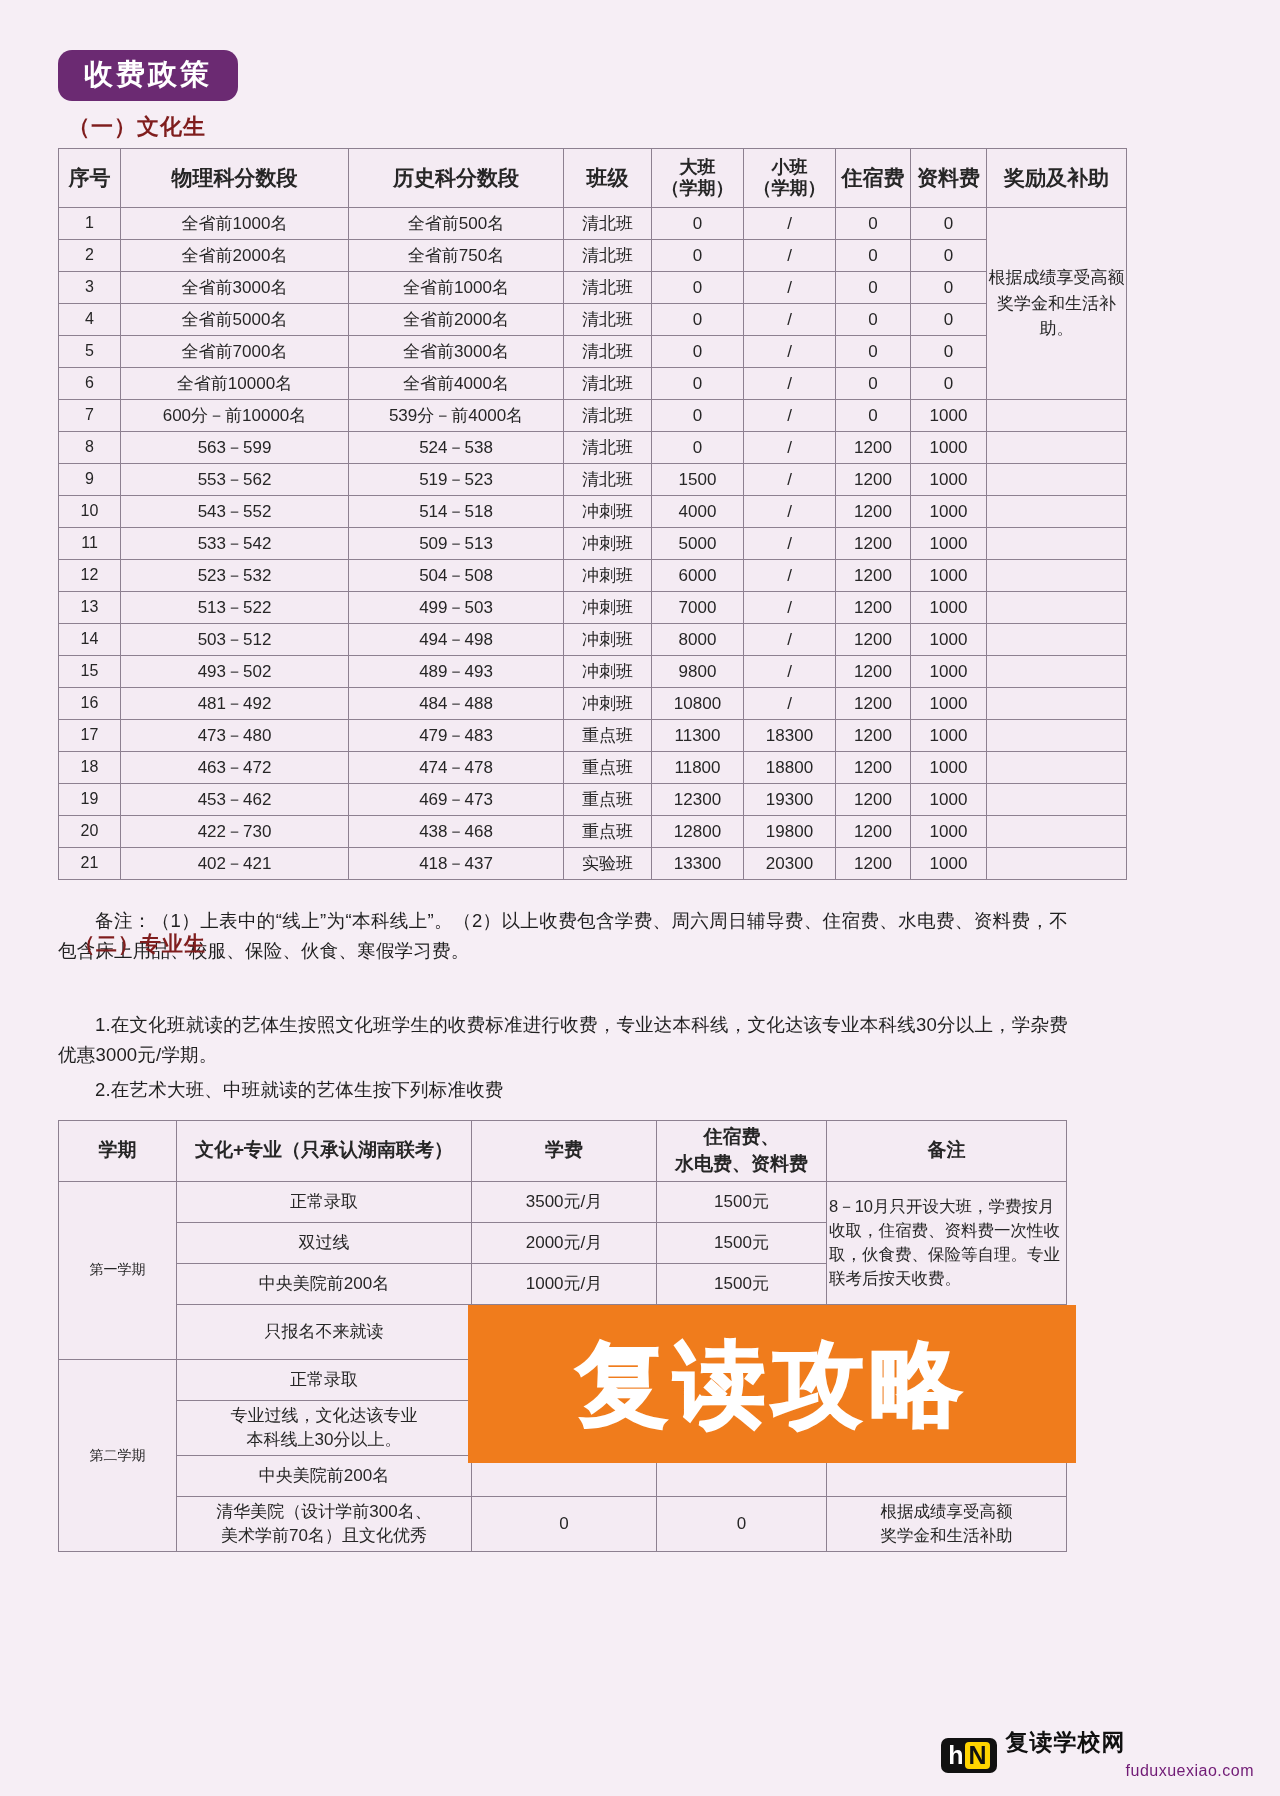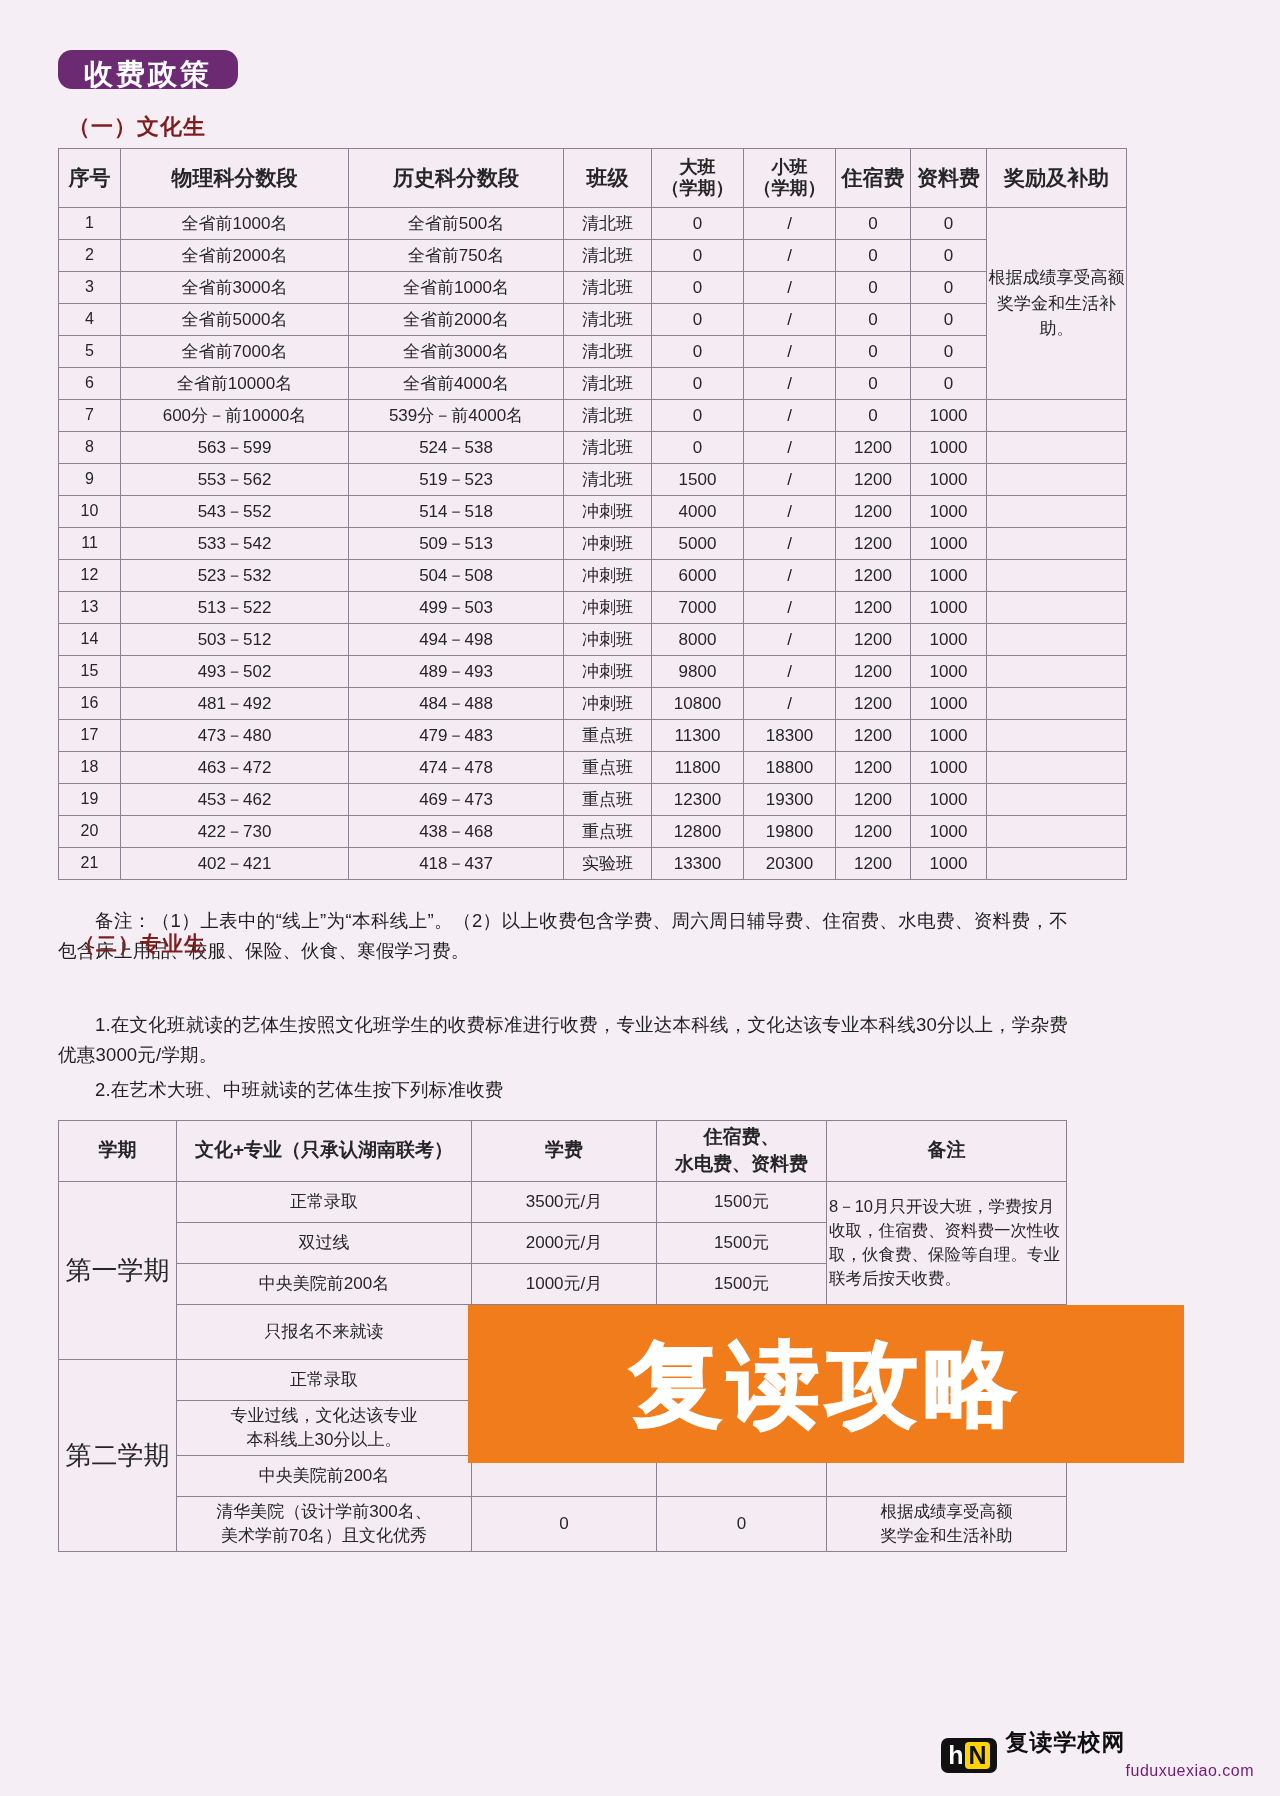--- a/index.html
+++ b/index.html
@@ -13,21 +13,21 @@
   }
   .page{ position:relative; width:1280px; height:1796px; padding:0; box-sizing:border-box;}
 
   
   .badge-wrap{ position:absolute; left:58px; top:50px; }
   .badge{
     display:inline-block;
     background:#6b2a72;
     color:#ffffff;
     border-radius:14px;
-    padding:10px 26px 0 26px;
+    padding:10px 26px 12px 26px;
     font-size:29px;
     font-weight:bold;
     letter-spacing:3px;
     line-height:1;
   }
 
   
   .sec-head{
     position:absolute;
     left:68px;
@@ -109,32 +109,32 @@
     vertical-align:middle;
     font-size:17px;
     color:#262626;
     padding:3px 4px;
     line-height:1.42;
   }
   .tbl2 th{ font-weight:bold; font-size:19px; height:52px;}
   .tbl2 td{ height:34px; }
   .tbl2 td.note-cell{ font-size:16.5px; line-height:1.45; text-align:left; padding-left:2px;}
   .tbl2 td.note-center{ font-size:16.5px; line-height:1.45;}
-  .tbl2 td.term{ font-size:26px; font-weight:normal;}
+  .tbl2 td.term{ font-size:14px; font-weight:normal;}
   col.d-term{width:118px}
   col.d-cat{width:295px}
   col.d-tui{width:185px}
   col.d-dorm{width:170px}
   col.d-note{width:240px}
 
   
   .watermark{
     position:absolute;
     left:468px; top:1305px;
-    width:716px; height:158px;
+    width:608px; height:158px;
     background:#f07c1c;
     display:flex;
     align-items:center;
     justify-content:center;
     z-index:40;
   }
   .watermark span{
     color:#ffffff;
     font-size:92px;
     font-weight:bold;

